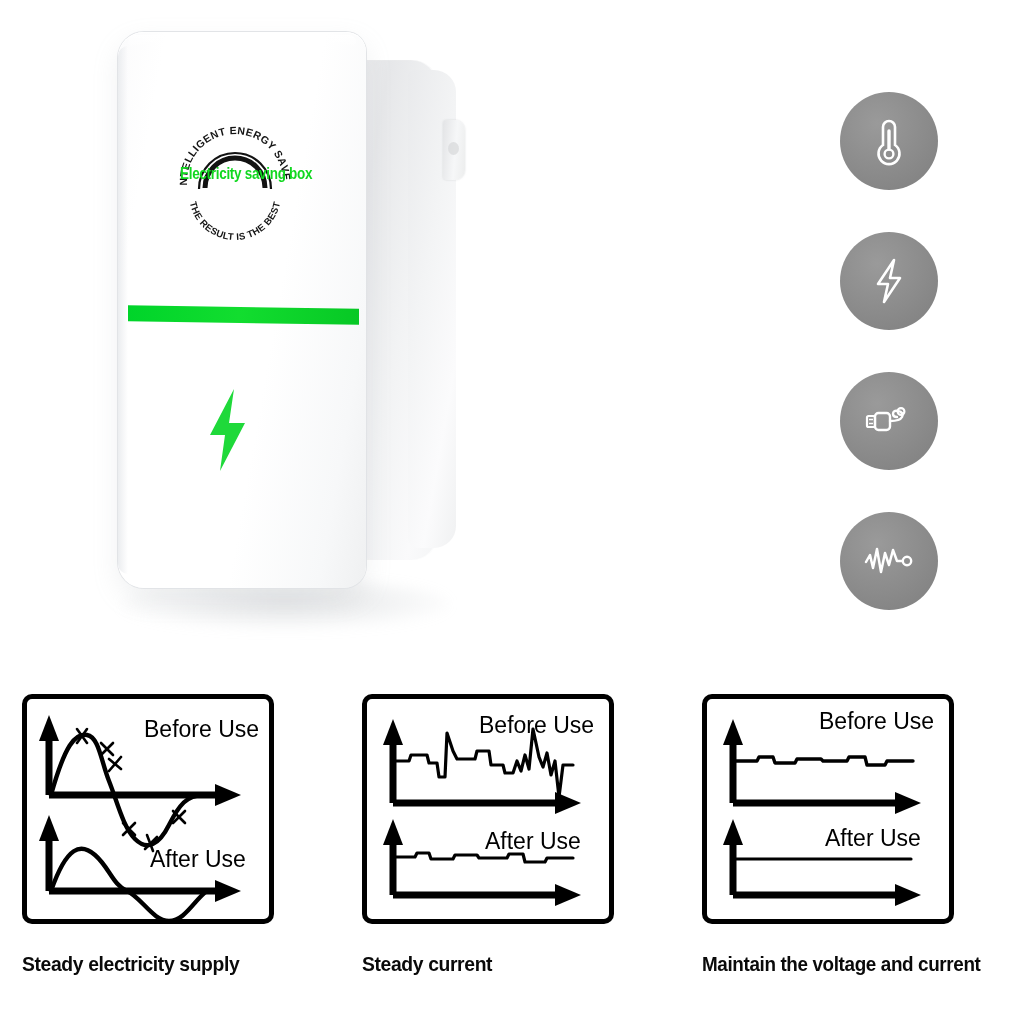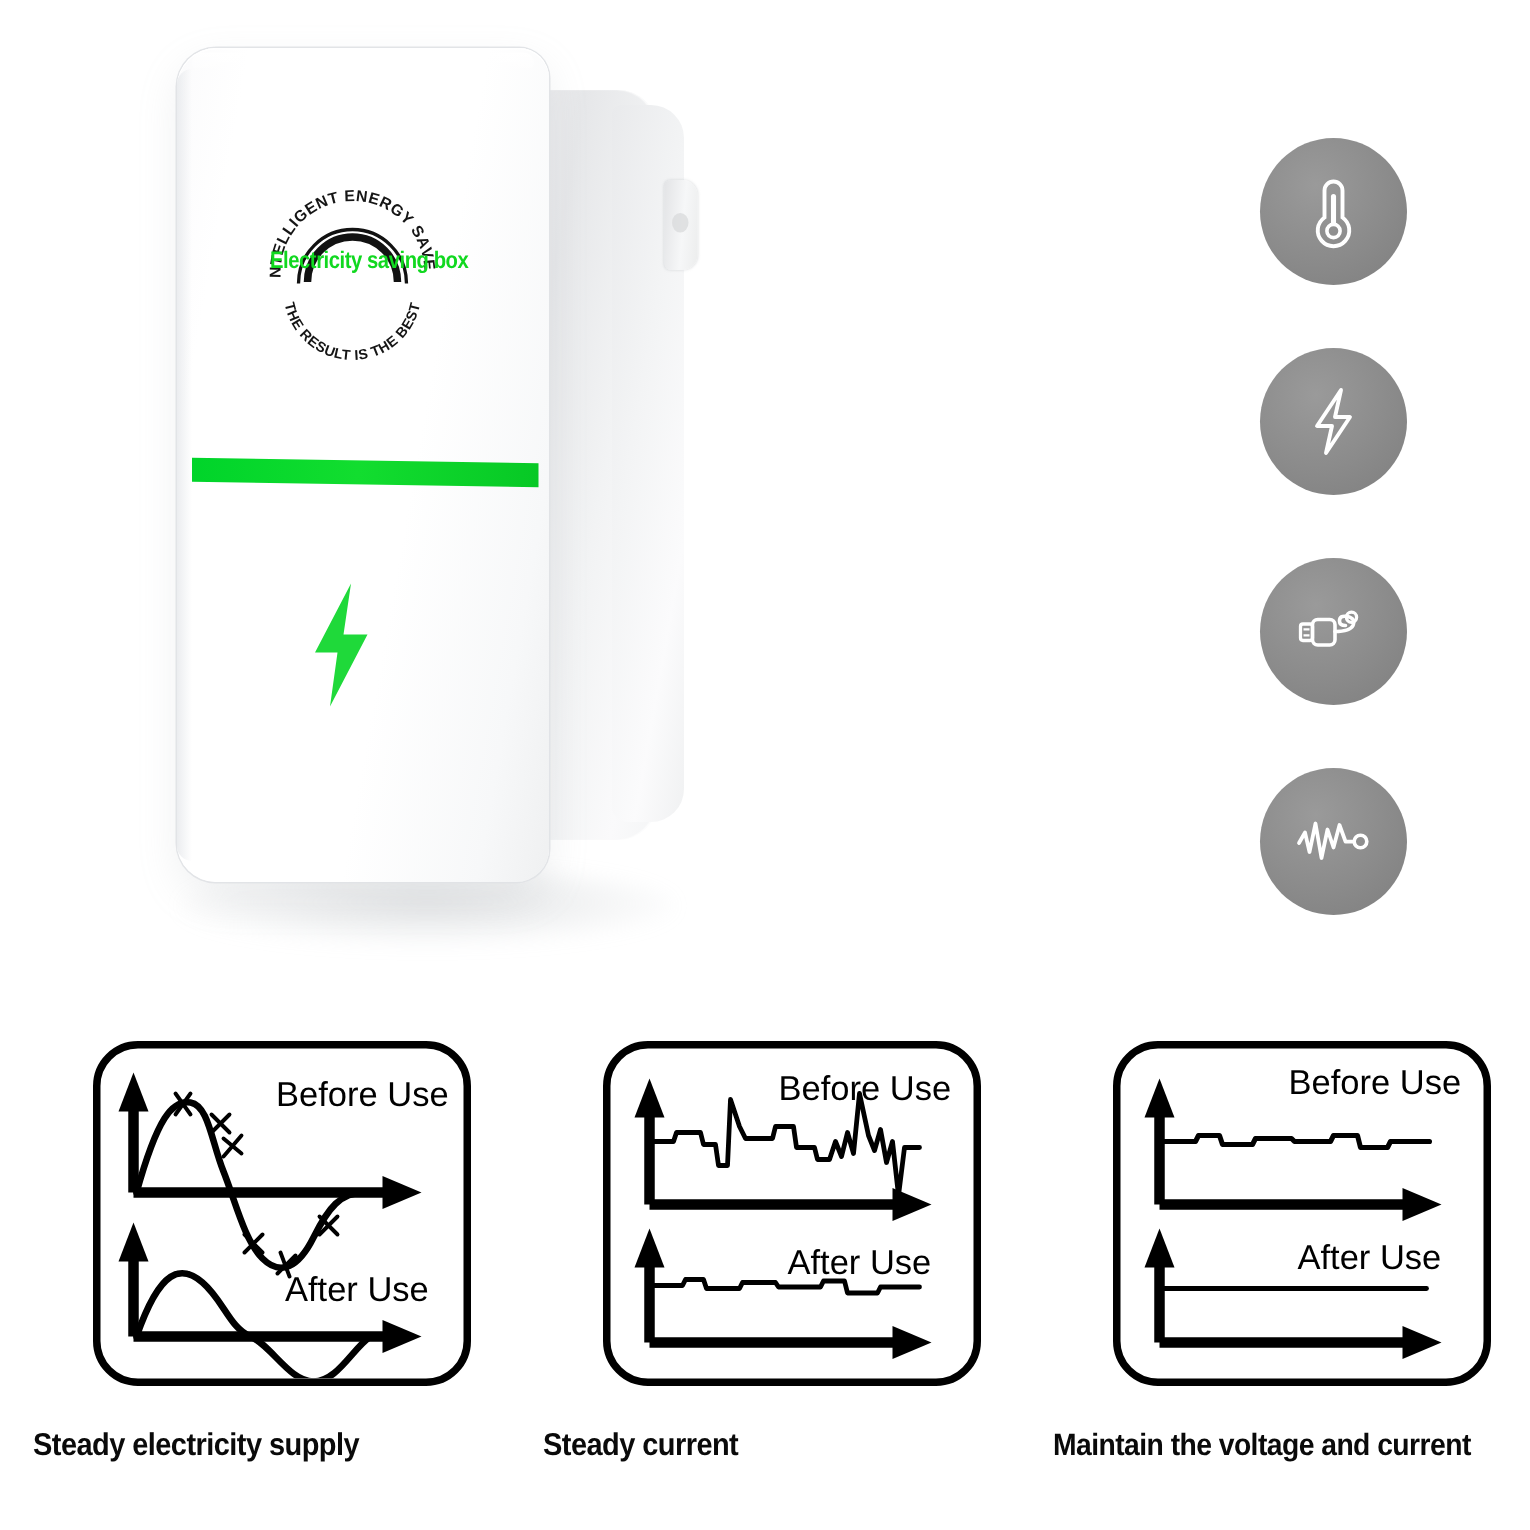--- a/index.html
+++ b/index.html
@@ -208,26 +208,25 @@
     width: 300px;
   }
   .panel-col.c1 { left: 22px; }
   .panel-col.c2 { left: 362px; }
   .panel-col.c3 { left: 702px; }
 
   .panel-box {
     width: 252px;
     height: 230px;
     border: 5px solid #000000;
-    border-radius: 30px;
+    border-radius: 10px;
     background: #ffffff;
     box-sizing: border-box;
     position: relative;
     overflow: hidden;
-    margin-left: 40px;
   }
   .panel-box svg { display: block; }
 
   .panel-caption {
     margin-top: 28px;
     font-family: "Liberation Sans", sans-serif;
     font-weight: 700;
     font-size: 21px;
     color: #0a0a0a;
     letter-spacing: -0.4px;

